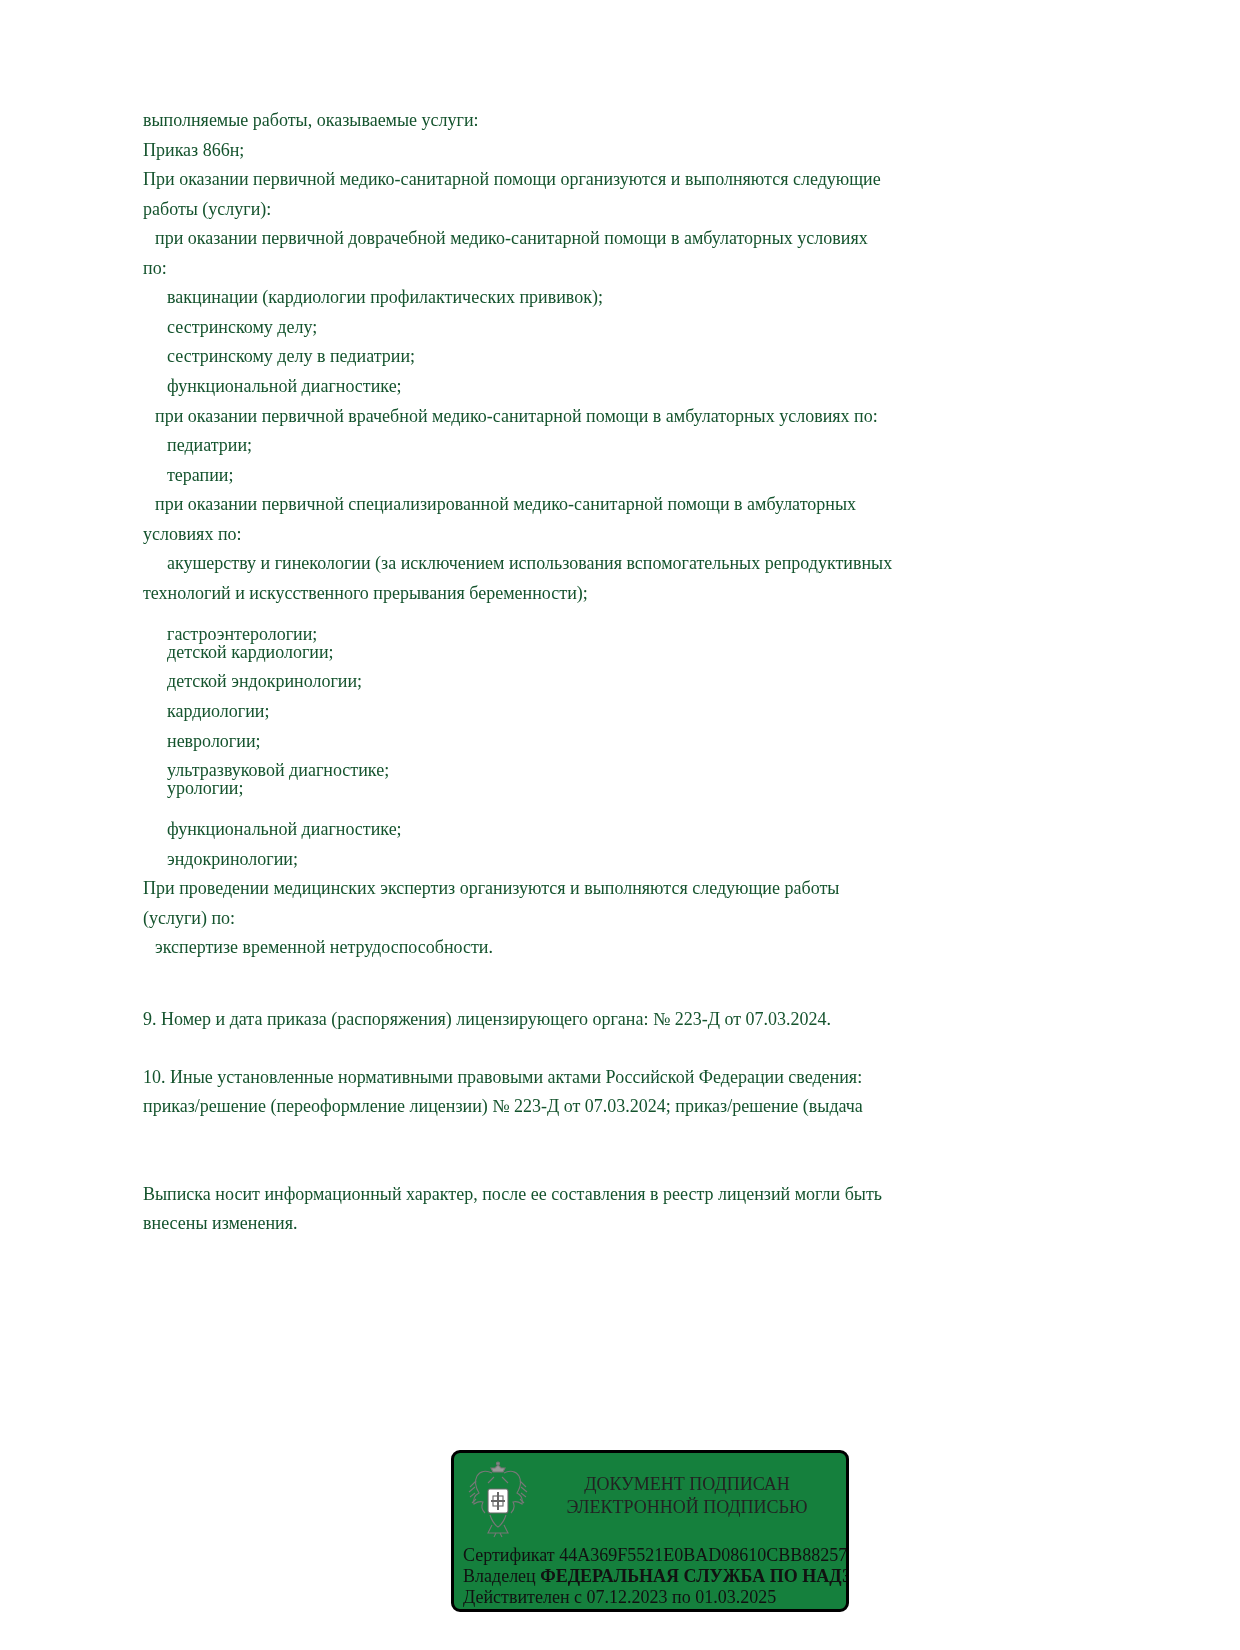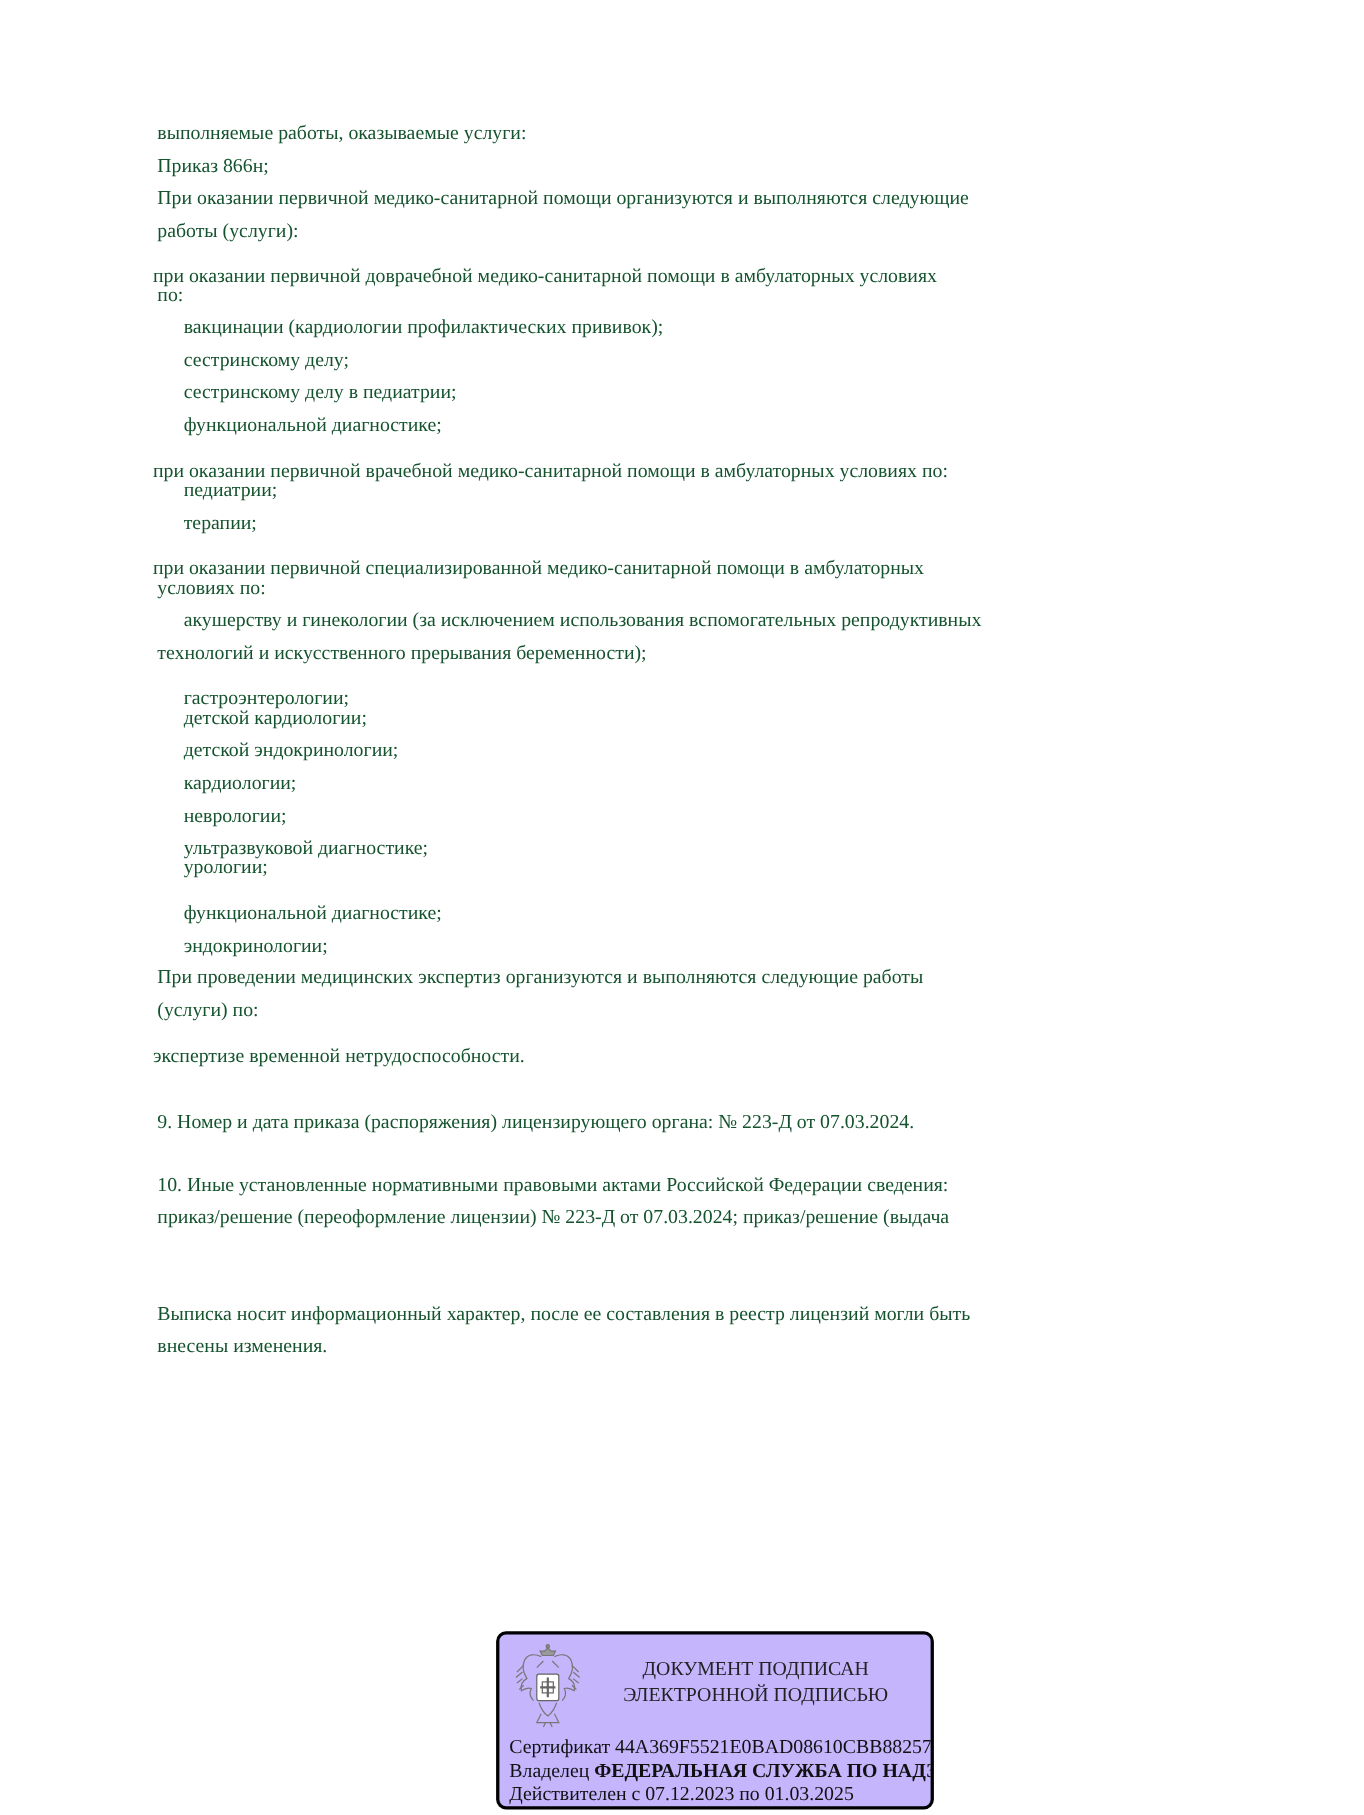--- a/index.html
+++ b/index.html
@@ -7,32 +7,32 @@
   .page { position: absolute; left: 0; top: 0; width: 1240px; height: 1650px; background: #ffffff; }
   .line {
     position: absolute;
     left: 143px;
     font-family: Liberation Serif, serif;
     font-size: 18px;
     line-height: 28px;
     color: #14532d;
     white-space: nowrap;
   }
-  .ind1 { left: 139px; margin-top: 12px; }
+  .ind1 { left: 155px; }
   .ind2 { left: 167px; }
 
   .stamp {
     position: absolute;
-    left: 451px; top: 1483px;
+    left: 451px; top: 1450px;
     width: 398px; height: 162px;
     border: 3px solid #000;
     border-radius: 9px;
     box-sizing: border-box;
     overflow: hidden;
-    background: #c4b5fd;
+    background: #15803d;
   }
   .emblem {
     position: absolute; left: 12px; top: 8px; width: 64px; height: 78px;
   }
   .stamp-title {
     position: absolute; left: 88px; width: 290px; text-align: center;
     font-family: "Liberation Serif", "DejaVu Serif", serif;
     font-size: 18px; line-height: 23px; color: #222;
   }
   .stamp-title.t1 { top: 20px; }

